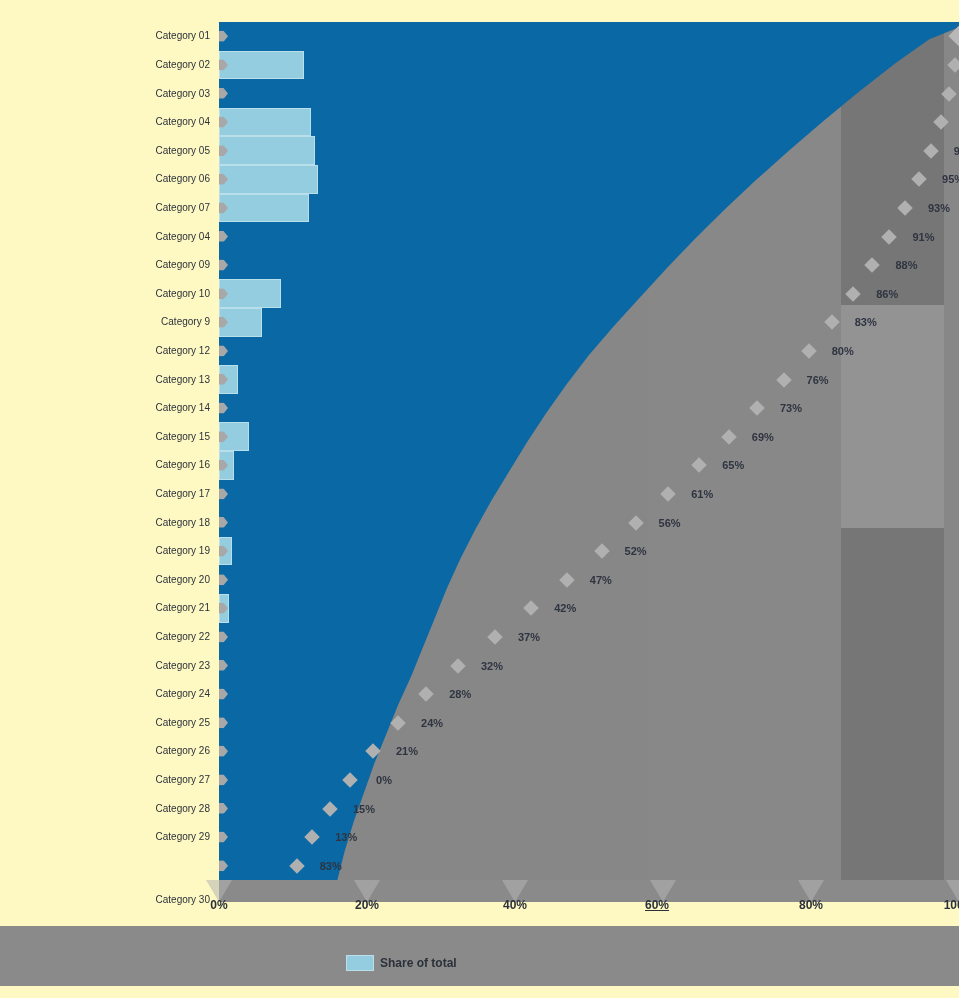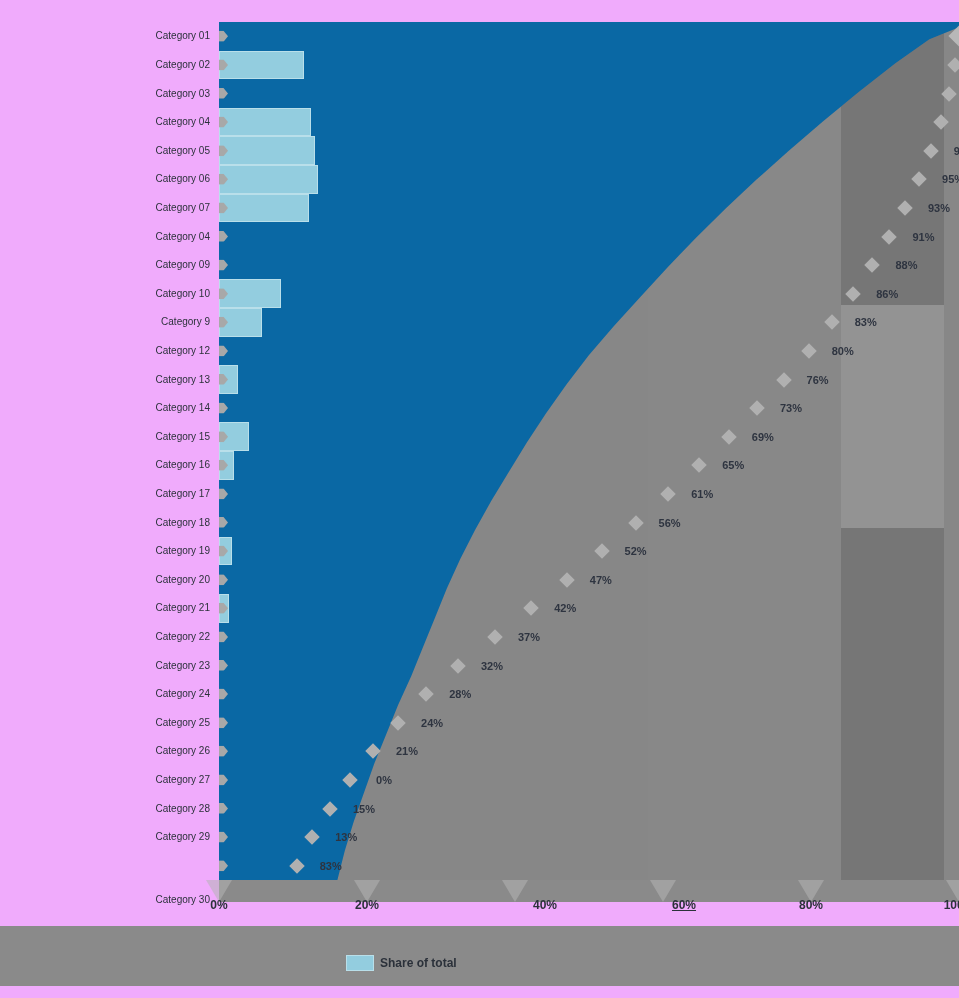--- a/index.html
+++ b/index.html
@@ -4,21 +4,21 @@
 <title>Pareto Chart</title>
 <style>
   html,body{margin:0;padding:0;}
   body{
     width:959px;height:998px;
     background:#000000;
     font-family:"Liberation Sans", sans-serif;
     overflow:hidden;
     position:relative;
   }
-  #root{position:absolute;inset:0;background:#f0abfc;}
+  #root{position:absolute;inset:0;background:#fef9c3;}
 
   
   .plot{
     position:absolute;
     left:219px;top:22px;
     width:740px;height:858px;
     background:#0a68a4;
     overflow:hidden;
   }
   
@@ -368,22 +368,22 @@
       <div class="notch" style="left: 0px;"></div>
       <div class="notch" style="left: 148px;"></div>
       <div class="notch" style="left: 296px;"></div>
       <div class="notch" style="left: 444px;"></div>
       <div class="notch" style="left: 592px;"></div>
       <div class="notch" style="left: 740px;"></div>
     </div>
   <div class="xticks" id="xticks">
       <div class="xtick" style="left: 0px;">0%</div>
       <div class="xtick" style="left: 148px;">20%</div>
-      <div class="xtick" style="left: 296px; margin-left: 30px;">40%</div>
-      <div class="xtick" style="left: 465px; text-decoration: underline;">60%</div>
+      <div class="xtick" style="left: 296px;">40%</div>
+      <div class="xtick" style="left: 438px; text-decoration: underline;">60%</div>
       <div class="xtick" style="left: 592px;">80%</div>
       <div class="xtick" style="left: 740px;">100%</div>
     </div>
 
   <div class="legend">
     <div class="legend-row" id="legend-row">
         <div class="legend-item" style="left: 330px;">
           <span class="swatch bars"></span>
           <span class="legend-text">Share of total</span>
         </div>

